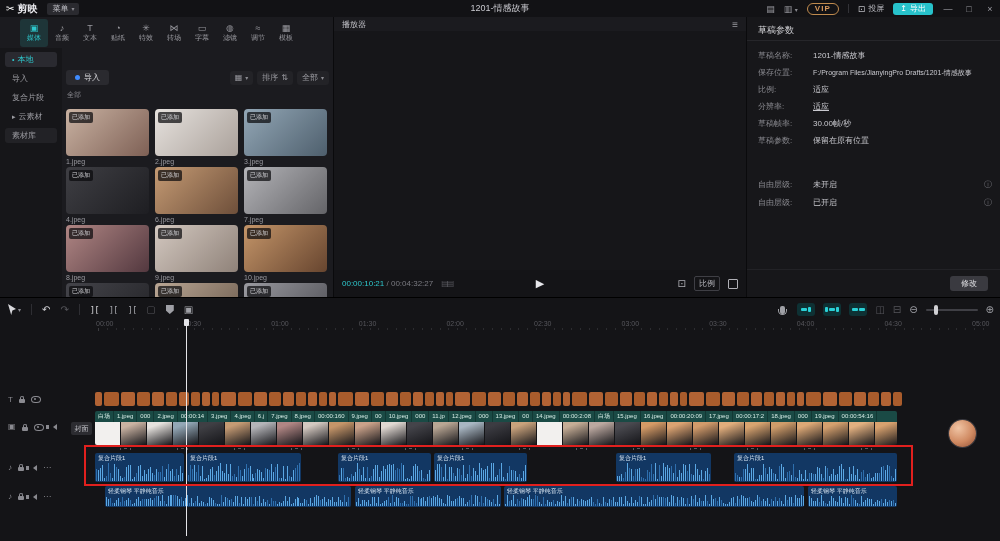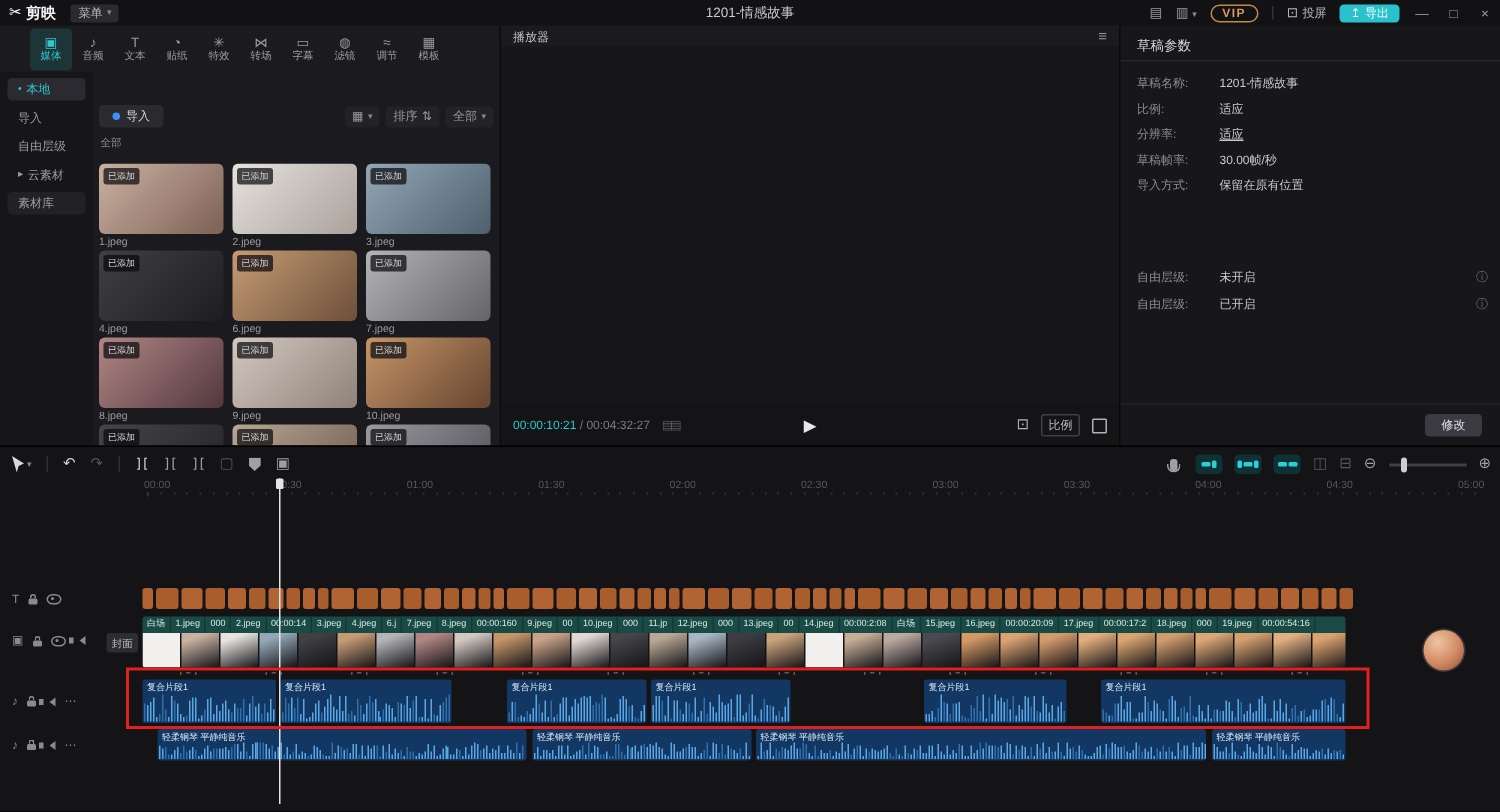--- a/index.html
+++ b/index.html
@@ -210,21 +210,21 @@
       </div>
     <div class="sidebar" id="sidebar">
         <div class="side-item active">
           <div class="dot7">•</div>
           <span>本地</span>
         </div>
         <div class="side-item">
           <span>导入</span>
         </div>
         <div class="side-item">
-          <span>自由层级</span>
+          <span>复合片段</span>
         </div>
         <div class="side-item">
           <div class="dot7">▸</div>
           <span>云素材</span>
         </div>
         <div class="side-item boxed">
           <span>素材库</span>
         </div>
       </div>
     <div class="lp-content">
@@ -345,33 +345,37 @@
 
   <div class="right-panel">
     <div class="rp-head">草稿参数</div>
     <div class="rp-div"></div>
     <div class="fields" id="draft-fields">
         <div class="frow">
           <div class="fl">草稿名称:</div>
           <div class="fv">1201-情感故事</div>
         </div>
         <div class="frow">
+          <div class="fl">保存位置:</div>
+          <div class="fv" style="font-size: 7px;">F:/Program Files/JianyingPro Drafts/1201-情感故事</div>
+        </div>
+        <div class="frow">
           <div class="fl">比例:</div>
           <div class="fv">适应</div>
         </div>
         <div class="frow">
           <div class="fl">分辨率:</div>
           <div class="fv u">适应</div>
         </div>
         <div class="frow">
           <div class="fl">草稿帧率:</div>
           <div class="fv">30.00帧/秒</div>
         </div>
         <div class="frow">
-          <div class="fl">导入方式:</div>
+          <div class="fl">草稿参数:</div>
           <div class="fv">保留在原有位置</div>
         </div>
       </div>
     <div class="toggles" id="draft-toggles">
         <div class="frow">
           <div class="fl">自由层级:</div>
           <div class="fv">未开启</div>
           <div class="info">ⓘ</div>
         </div>
         <div class="frow">

